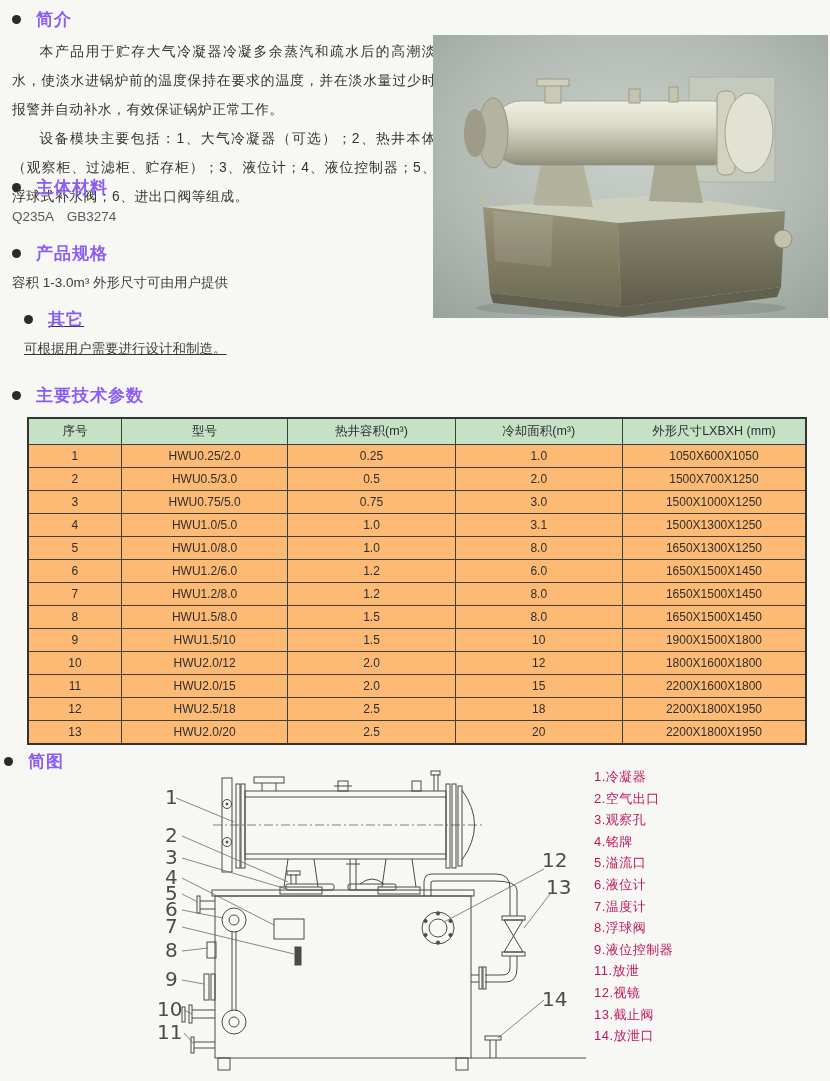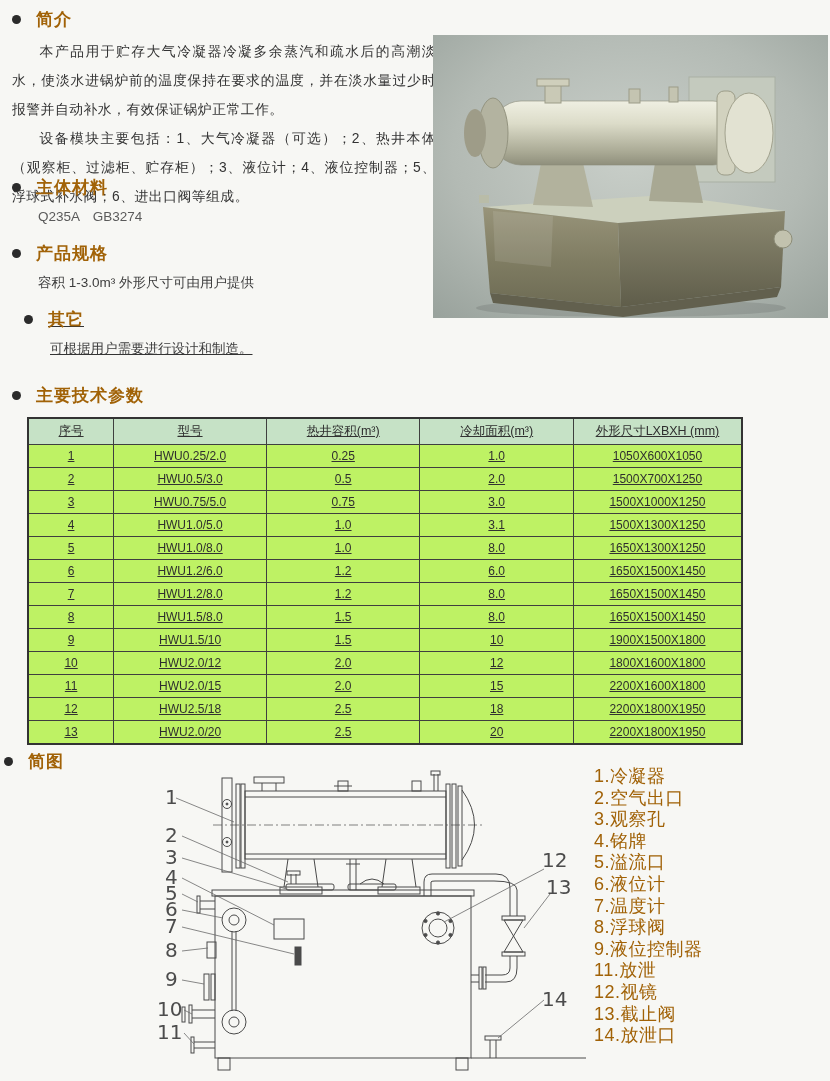--- a/index.html
+++ b/index.html
@@ -4,36 +4,36 @@
 <style>
   html,body{margin:0;padding:0;}
   body{
     width:830px;height:1081px;position:relative;
     background:#f7f7f4;
     font-family:"Liberation Sans","DejaVu Sans",sans-serif;
     color:#333;overflow:hidden;
   }
   .abs{position:absolute;}
   
-  .sec-head{display:flex;align-items:center;font-size:17px;font-weight:bold;color:#a16207;letter-spacing:1px;}
+  .sec-head{display:flex;align-items:center;font-size:17px;font-weight:bold;color:#8b5cf6;letter-spacing:1px;}
   .bullet{width:9px;height:9px;border-radius:50%;background:#2b2b2b;margin-right:15px;flex:0 0 auto;}
-  .sec-body{margin-left:26px;font-size:13.5px;color:#3c3c3c;}
+  .sec-body{font-size:13.5px;color:#3c3c3c;}
   
   .intro-p{margin:0;font-size:13.8px;line-height:29px;color:#333;text-align:justify;text-indent:2em;letter-spacing:0.5px;}
   
-  table.params{border-collapse:collapse;table-layout:fixed;width:716px;background:#bef264;border:2px solid #333;text-decoration:underline;}
+  table.params{border-collapse:collapse;table-layout:fixed;width:780px;background:#fdba74;border:2px solid #333;}
   table.params th,table.params td{
     border:1px solid #3f3f3f;text-align:center;vertical-align:middle;
     padding:0 2px;font-weight:normal;color:#2e2e2e;overflow:hidden;white-space:nowrap;
   }
   table.params th{background:#c6e2c6;height:25px;font-size:12.5px;}
   table.params td{height:22px;font-size:12px;}
   
   ol.legend{list-style:none;margin:0;padding:0;}
-  ol.legend li{font-size:18px;line-height:21.6px;color:#a16207;letter-spacing:0.5px;}
+  ol.legend li{font-size:13px;line-height:21.6px;color:#be185d;letter-spacing:0.5px;}
   
   svg text.callout{font-family:"DejaVu Sans",sans-serif;font-size:20px;fill:#4c4c4c;}
   .photo-frame{background:#aab2ac;}
 </style>
 </head>
 <body>
 
 <div class="abs" style="left:12px;top:8px;width:424px;">
   <div class="sec-head">
     <span class="bullet"></span>

